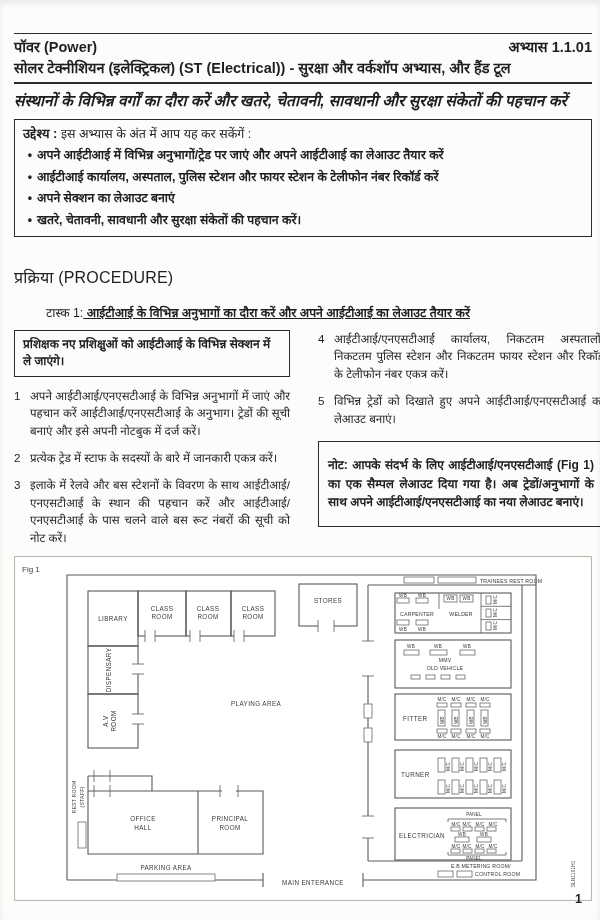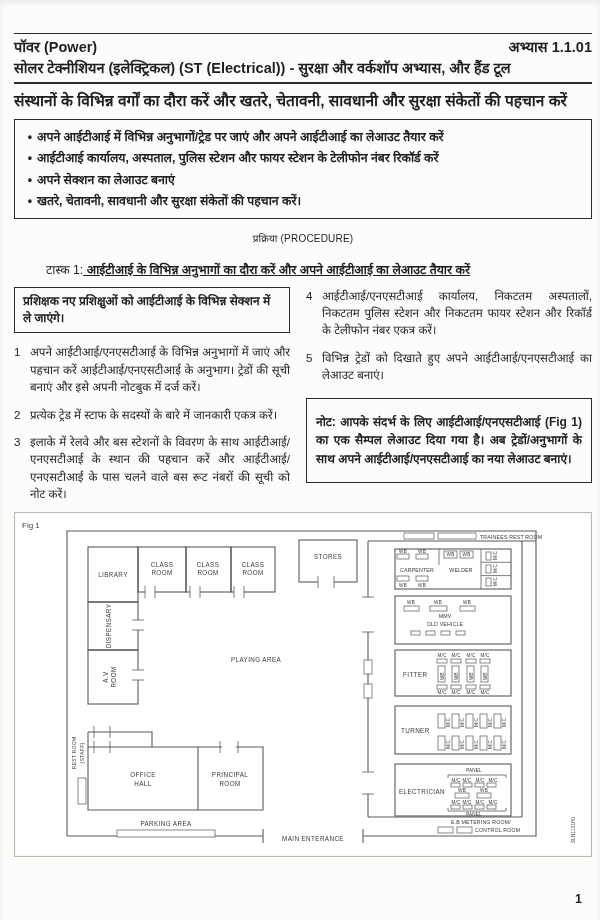--- a/index.html
+++ b/index.html
@@ -5,32 +5,32 @@
   html,body{margin:0;padding:0;background:#e9e9e6;}
   .page{width:600px;height:920px;margin:0 auto;background:#fcfcfa;position:relative;
         font-family:"Liberation Sans","DejaVu Sans",sans-serif;color:#1f1f1f;overflow:hidden;
         box-shadow:inset 0 3px 6px rgba(0,0,0,.08);}
   .content{padding:0 8px 0 14px;}
   .rule{border:0;border-top:1.6px solid #2b2b2b;margin:0;}
   .rule2{border:0;border-top:2px solid #2b2b2b;margin:0;}
   .hdr-row{display:flex;justify-content:space-between;align-items:flex-start;
            font-weight:bold;font-size:14.5px;line-height:1.35;margin-top:4px;}
   .hdr-sub{font-weight:bold;font-size:14.5px;line-height:1.35;margin:1px 0 4px;}
-  .title-hi{font-weight:bold;font-size:15.5px;line-height:1.4;margin-top:6px;}
+  .title-hi{font-weight:bold;font-size:15.5px;line-height:1.4;margin-top:6px;font-style:italic;}
   .title-en{font-weight:bold;font-size:15.5px;line-height:1.35;}
   .obj-box{border:1.3px solid #2b2b2b;margin-top:7px;padding:5px 10px 7px 8px;}
   .obj-head{font-size:12.5px;line-height:1.4;}
   .obj-head b{font-size:13px;}
   .obj-item{display:flex;font-weight:bold;font-size:12.3px;line-height:1.5;margin-top:3px;}
   .obj-item .bu{width:14px;flex:0 0 14px;text-align:center;font-weight:bold;}
-  .proc{font-size:10px;margin:12px 0 2px;letter-spacing:.2px;text-align:center;}
+  .proc{font-size:16px;margin:29px 0 2px;letter-spacing:.2px;}
   .task-line{font-size:12.3px;margin-top:16px;}
   .task-line .tl{font-weight:normal;margin-left:32px;}
   .task-line .tt{font-weight:bold;text-decoration:underline;}
-  .cols{display:flex;gap:16px;margin-top:9px;}
+  .cols{display:flex;gap:28px;margin-top:9px;}
   .col-l{width:276px;flex:0 0 276px;}
   .col-r{width:286px;flex:0 0 286px;}
   .inst-box{border:1.2px solid #2b2b2b;padding:5px 8px;font-weight:bold;
             font-size:12px;line-height:1.45;}
   .step{display:flex;font-size:11.6px;line-height:1.5;margin-top:10px;}
   .step .no{width:16px;flex:0 0 16px;}
   .step .tx{flex:1;text-align:justify;}
   .note-box{border:1.2px solid #2b2b2b;padding:14px 9px;font-weight:bold;
             font-size:12px;line-height:1.55;margin-top:14px;text-align:justify;}
   .figure{margin-top:10px;}
@@ -55,20 +55,24 @@
     <hr class="rule">
     <div class="hdr-row">
       <span>पॉवर (Power)</span>
       <span>अभ्यास 1.1.01</span>
     </div>
     <div class="hdr-sub">सोलर टेक्नीशियन (इलेक्ट्रिकल) (ST (Electrical)) - सुरक्षा और वर्कशॉप अभ्यास, और हैंड टूल</div>
     <hr class="rule2">
     <div class="title-hi">संस्थानों के विभिन्न वर्गों का दौरा करें और खतरे, चेतावनी, सावधानी और सुरक्षा संकेतों की पहचान करें</div>
 
     <div class="obj-box">
+      <div class="obj-head">
+        <b>उद्देश्य :</b>
+        <span>इस अभ्यास के अंत में आप यह कर सकेंगें :</span>
+      </div>
       <div class="obj-item">
         <span class="bu">•</span>
         <span>अपने आईटीआई में विभिन्न अनुभागों/ट्रेड पर जाएं और अपने आईटीआई का लेआउट  तैयार करें</span>
       </div>
       <div class="obj-item">
         <span class="bu">•</span>
         <span>आईटीआई कार्यालय, अस्पताल, पुलिस स्टेशन और फायर स्टेशन के टेलीफोन नंबर रिकॉर्ड करें</span>
       </div>
       <div class="obj-item">
         <span class="bu">•</span>

